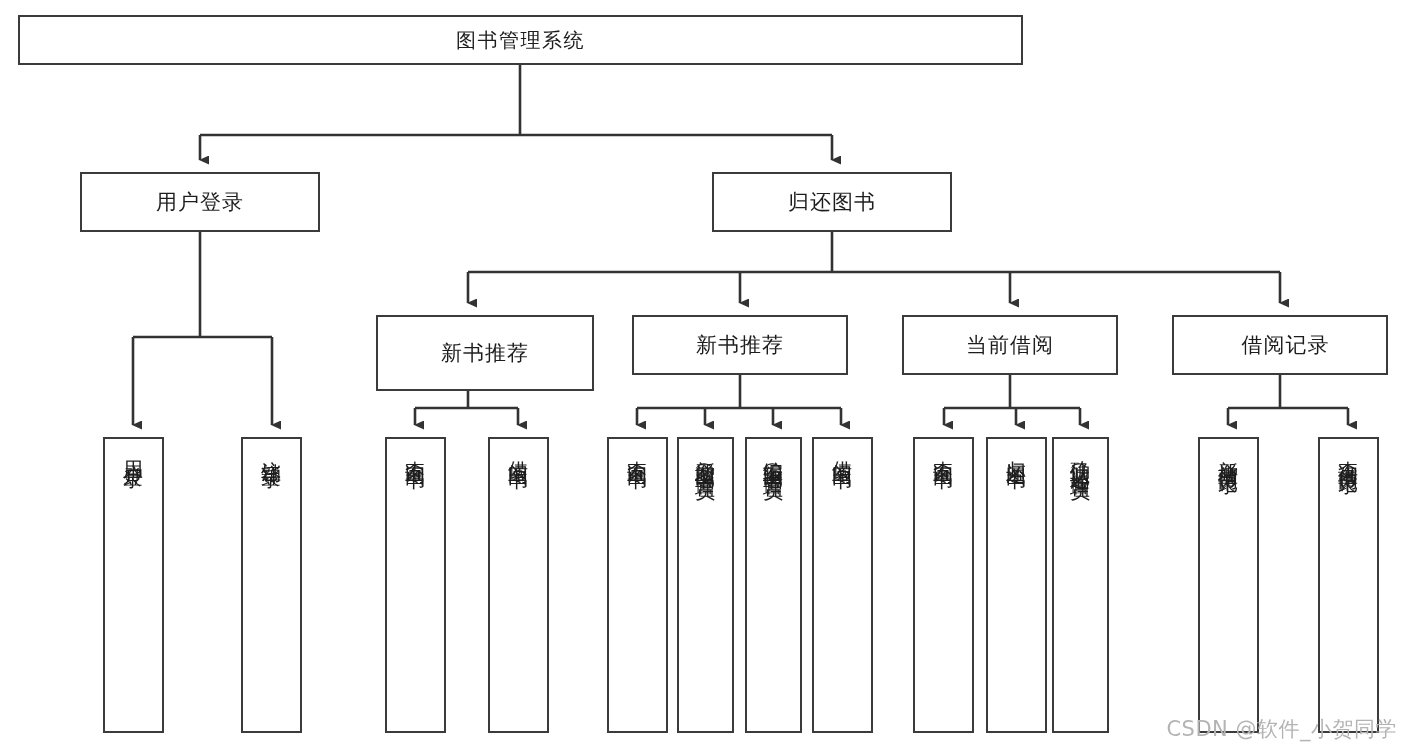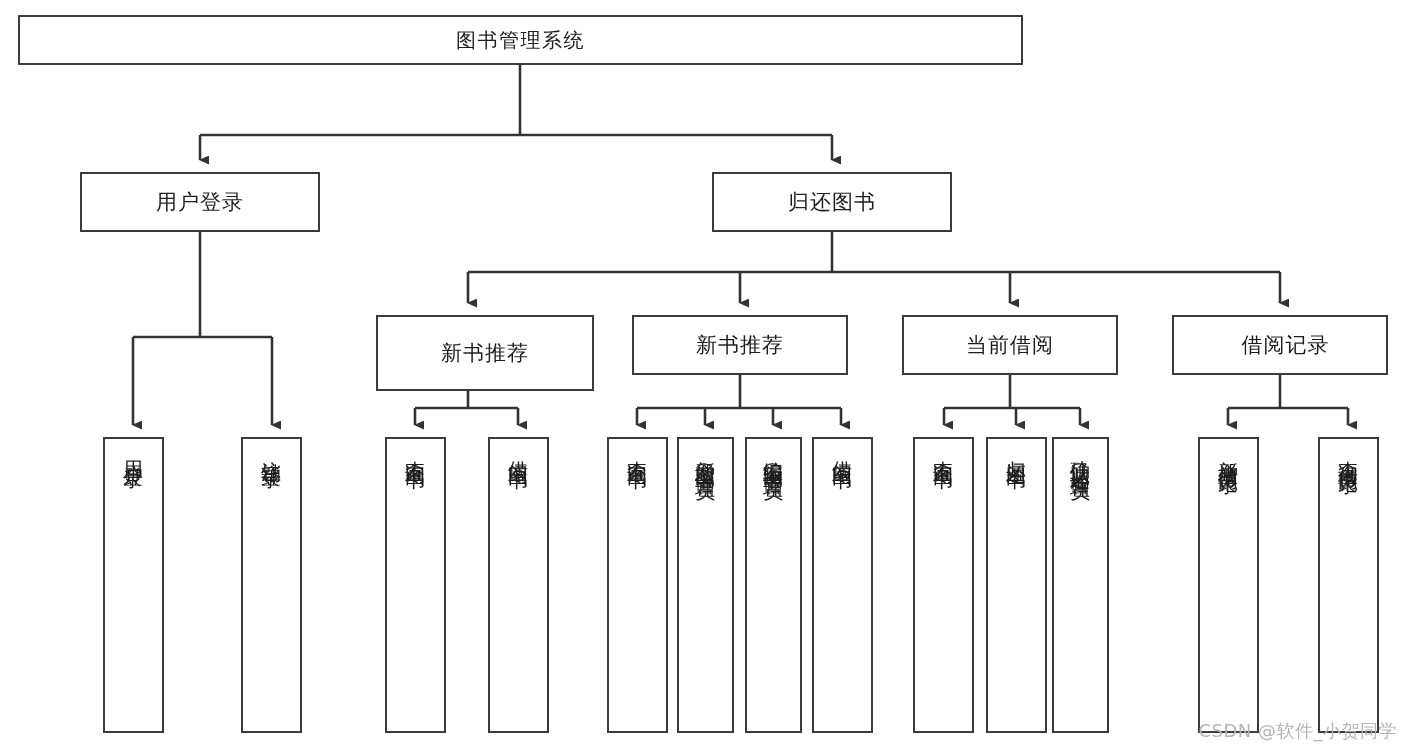--- a/index.html
+++ b/index.html
@@ -42,21 +42,21 @@
     text-orientation:upright;
     font-size:20px;
     letter-spacing:3px;
     line-height:1;
     max-height:286px;
   }
   .watermark{
     position:absolute;
     right:8px;
     bottom:4px;
-    font-size:18px;
+    font-size:21px;
     color:#b4b4b4;
     letter-spacing:0.5px;
     white-space:nowrap;
     pointer-events:none;
   }
 </style>
 </head>
 <body>
 
 <div id="diagram-root">

